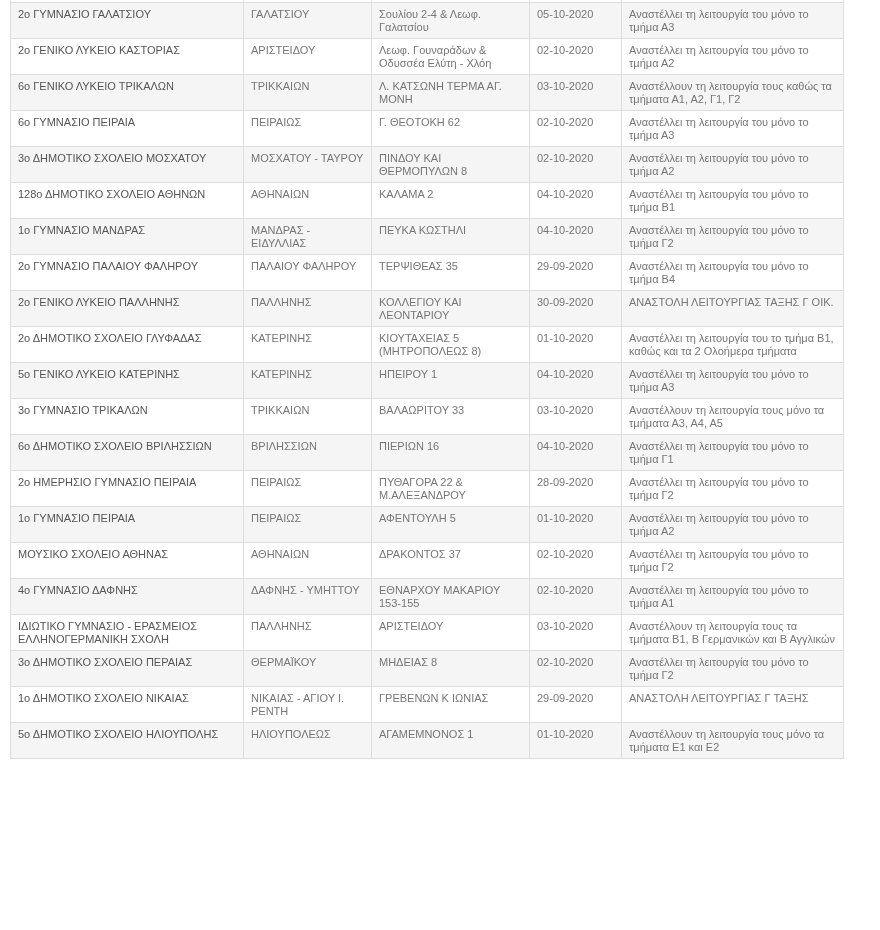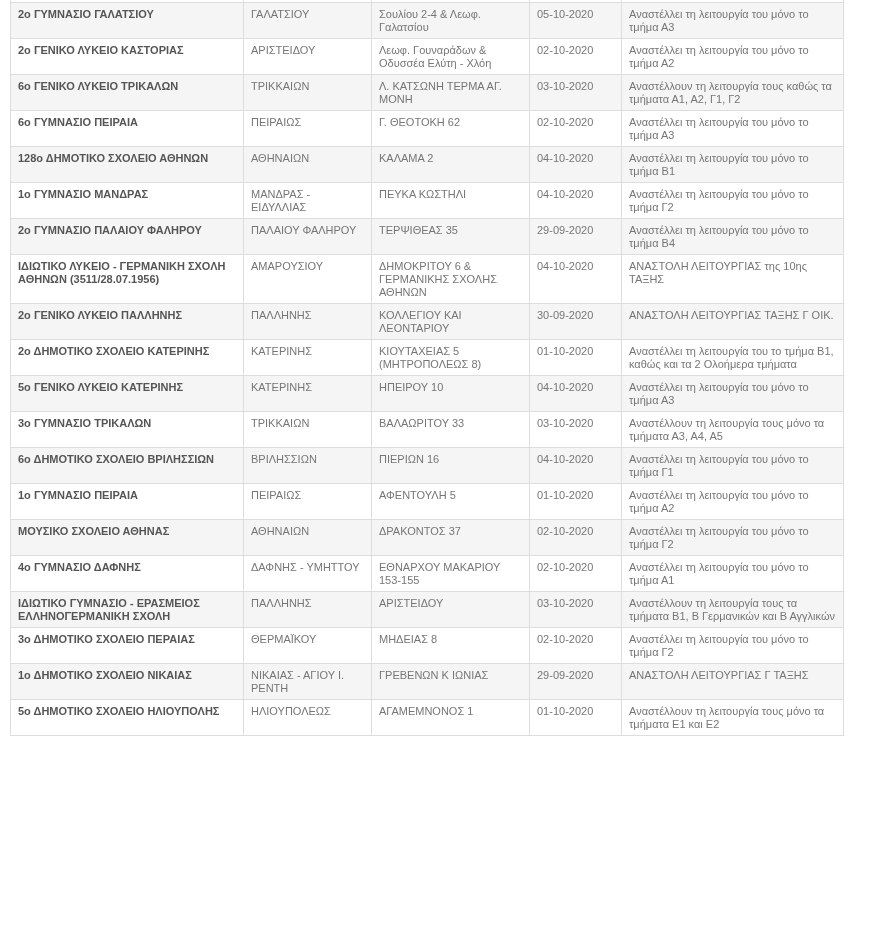--- a/index.html
+++ b/index.html
@@ -19,21 +19,21 @@
     font-size:11px;line-height:13px;color:var(--bodyc);
   }
   table.school-table td{
     border:1px solid var(--border);
     padding:5px 6px 4px 7px;
     vertical-align:top;
     overflow:hidden;
     word-wrap:break-word;
   }
   table.school-table td.school{
-    font-weight:bold;color:var(--schoolc);
+    font-weight:normal;color:var(--schoolc);
   }
   thead td.partial{
     height:2px;padding:0;border-top:none;background:#ffffff;
   }
   tbody tr:nth-child(odd){background:var(--stripe);}
   tbody tr:nth-child(even){background:#ffffff;}
   col.c-school{width:233px;}
   col.c-mun{width:128px;}
   col.c-addr{width:158px;}
   col.c-date{width:92px;}
@@ -84,20 +84,27 @@
           <td>Αναστέλλουν τη λειτουργία τους καθώς τα τμήματα Α1, Α2, Γ1, Γ2</td>
         </tr>
         <tr>
           <td class="school">6ο ΓΥΜΝΑΣΙΟ ΠΕΙΡΑΙΑ</td>
           <td>ΠΕΙΡΑΙΩΣ</td>
           <td>Γ. ΘΕΟΤΟΚΗ 62</td>
           <td>02-10-2020</td>
           <td>Αναστέλλει τη λειτουργία του μόνο το τμήμα Α3</td>
         </tr>
         <tr>
+          <td class="school">3ο ΔΗΜΟΤΙΚΟ ΣΧΟΛΕΙΟ ΜΟΣΧΑΤΟΥ</td>
+          <td>ΜΟΣΧΑΤΟΥ - ΤΑΥΡΟΥ</td>
+          <td>ΠΙΝΔΟΥ ΚΑΙ ΘΕΡΜΟΠΥΛΩΝ 8</td>
+          <td>02-10-2020</td>
+          <td>Αναστέλλει τη λειτουργία του μόνο το τμήμα Α2</td>
+        </tr>
+        <tr>
           <td class="school">128ο ΔΗΜΟΤΙΚΟ ΣΧΟΛΕΙΟ ΑΘΗΝΩΝ</td>
           <td>ΑΘΗΝΑΙΩΝ</td>
           <td>ΚΑΛΑΜΑ 2</td>
           <td>04-10-2020</td>
           <td>Αναστέλλει τη λειτουργία του μόνο το τμήμα Β1</td>
         </tr>
         <tr>
           <td class="school">1ο ΓΥΜΝΑΣΙΟ ΜΑΝΔΡΑΣ</td>
           <td>ΜΑΝΔΡΑΣ - ΕΙΔΥΛΛΙΑΣ</td>
           <td>ΠΕΥΚΑ ΚΩΣΤΗΛΙ</td>
@@ -105,62 +112,62 @@
           <td>Αναστέλλει τη λειτουργία του μόνο το τμήμα Γ2</td>
         </tr>
         <tr>
           <td class="school">2ο ΓΥΜΝΑΣΙΟ ΠΑΛΑΙΟΥ ΦΑΛΗΡΟΥ</td>
           <td>ΠΑΛΑΙΟΥ ΦΑΛΗΡΟΥ</td>
           <td>ΤΕΡΨΙΘΕΑΣ 35</td>
           <td>29-09-2020</td>
           <td>Αναστέλλει τη λειτουργία του μόνο το τμήμα Β4</td>
         </tr>
         <tr>
-          <td class="school">ΙΔΙΩΤΙΚΟ ΛΥΚΕΙΟ - ΓΕΡΜΑΝΙΚΗ ΣΧΟΛΗ ΑΘΗΝΩΝ (3511/28.07.1956)</td>
-          <td>ΑΜΑΡΟΥΣΙΟΥ</td>
-          <td>ΔΗΜΟΚΡΙΤΟΥ 6 &amp; ΓΕΡΜΑΝΙΚΗΣ ΣΧΟΛΗΣ ΑΘΗΝΩΝ</td>
-          <td>04-10-2020</td>
-          <td>ΑΝΑΣΤΟΛΗ ΛΕΙΤΟΥΡΓΙΑΣ της 10ης ΤΑΞΗΣ</td>
-        </tr>
-        <tr>
           <td class="school">2ο ΓΕΝΙΚΟ ΛΥΚΕΙΟ ΠΑΛΛΗΝΗΣ</td>
           <td>ΠΑΛΛΗΝΗΣ</td>
           <td>ΚΟΛΛΕΓΙΟΥ ΚΑΙ ΛΕΟΝΤΑΡΙΟΥ</td>
           <td>30-09-2020</td>
           <td>ΑΝΑΣΤΟΛΗ ΛΕΙΤΟΥΡΓΙΑΣ ΤΑΞΗΣ Γ ΟΙΚ.</td>
         </tr>
         <tr>
-          <td class="school">2ο ΔΗΜΟΤΙΚΟ ΣΧΟΛΕΙΟ ΚΑΤΕΡΙΝΗΣ</td>
+          <td class="school">2ο ΔΗΜΟΤΙΚΟ ΣΧΟΛΕΙΟ ΓΛΥΦΑΔΑΣ</td>
           <td>ΚΑΤΕΡΙΝΗΣ</td>
           <td>ΚΙΟΥΤΑΧΕΙΑΣ 5 (ΜΗΤΡΟΠΟΛΕΩΣ 8)</td>
           <td>01-10-2020</td>
           <td>Αναστέλλει τη λειτουργία του το τμήμα Β1, καθώς και τα 2 Ολοήμερα τμήματα</td>
         </tr>
         <tr>
           <td class="school">5ο ΓΕΝΙΚΟ ΛΥΚΕΙΟ ΚΑΤΕΡΙΝΗΣ</td>
           <td>ΚΑΤΕΡΙΝΗΣ</td>
-          <td>ΗΠΕΙΡΟΥ 10</td>
+          <td>ΗΠΕΙΡΟΥ 1</td>
           <td>04-10-2020</td>
           <td>Αναστέλλει τη λειτουργία του μόνο το τμήμα Α3</td>
         </tr>
         <tr>
           <td class="school">3ο ΓΥΜΝΑΣΙΟ ΤΡΙΚΑΛΩΝ</td>
           <td>ΤΡΙΚΚΑΙΩΝ</td>
           <td>ΒΑΛΑΩΡΙΤΟΥ 33</td>
           <td>03-10-2020</td>
           <td>Αναστέλλουν τη λειτουργία τους μόνο τα τμήματα Α3, Α4, Α5</td>
         </tr>
         <tr>
           <td class="school">6ο ΔΗΜΟΤΙΚΟ ΣΧΟΛΕΙΟ ΒΡΙΛΗΣΣΙΩΝ</td>
           <td>ΒΡΙΛΗΣΣΙΩΝ</td>
           <td>ΠΙΕΡΙΩΝ 16</td>
           <td>04-10-2020</td>
           <td>Αναστέλλει τη λειτουργία του μόνο το τμήμα Γ1</td>
         </tr>
         <tr>
+          <td class="school">2ο ΗΜΕΡΗΣΙΟ ΓΥΜΝΑΣΙΟ ΠΕΙΡΑΙΑ</td>
+          <td>ΠΕΙΡΑΙΩΣ</td>
+          <td>ΠΥΘΑΓΟΡΑ 22 &amp; Μ.ΑΛΕΞΑΝΔΡΟΥ</td>
+          <td>28-09-2020</td>
+          <td>Αναστέλλει τη λειτουργία του μόνο το τμήμα Γ2</td>
+        </tr>
+        <tr>
           <td class="school">1ο ΓΥΜΝΑΣΙΟ ΠΕΙΡΑΙΑ</td>
           <td>ΠΕΙΡΑΙΩΣ</td>
           <td>ΑΦΕΝΤΟΥΛΗ 5</td>
           <td>01-10-2020</td>
           <td>Αναστέλλει τη λειτουργία του μόνο το τμήμα Α2</td>
         </tr>
         <tr>
           <td class="school">ΜΟΥΣΙΚΟ ΣΧΟΛΕΙΟ ΑΘΗΝΑΣ</td>
           <td>ΑΘΗΝΑΙΩΝ</td>
           <td>ΔΡΑΚΟΝΤΟΣ 37</td>

